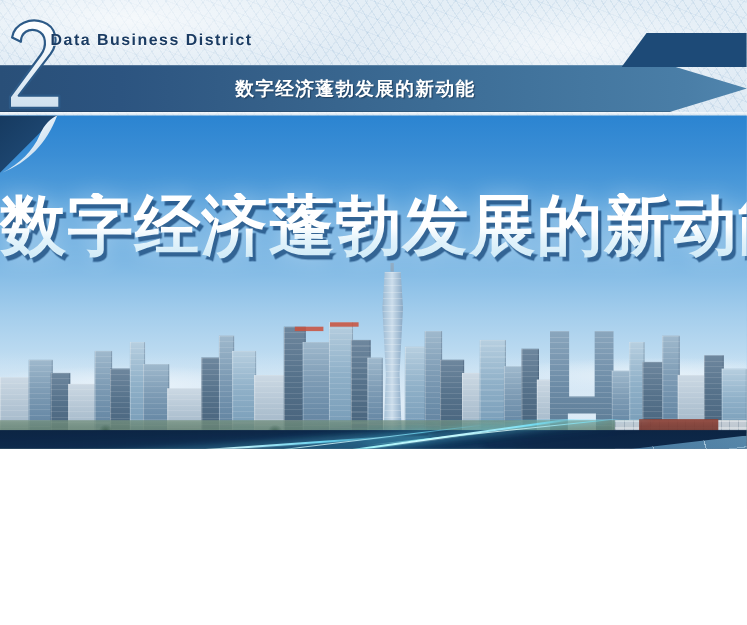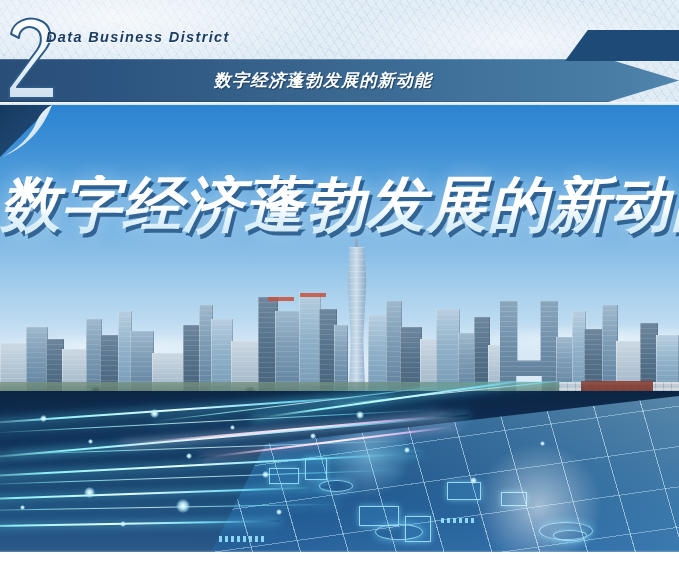--- a/index.html
+++ b/index.html
@@ -2,24 +2,23 @@
 <html><head>
 <meta charset="utf-8">
 <title>Data Business District</title>
 <style>
   * { margin:0; padding:0; box-sizing:border-box; }
   html,body{
     width:679px; height:568px; overflow:hidden;
     font-family:"Liberation Sans","DejaVu Sans",sans-serif;
   }
   #slide{
-    position:relative; width:679px; height:552px;
+    position:relative; width:679px; height:408px;
     background:#e9f1f7;
     overflow:hidden;
-    font-style:italic;
   }
 
   
   .paper-bg{
     position:absolute; inset:0;
     background:
       linear-gradient(180deg,#e4eef6 0%,#dfeaf4 35%,#e8f1f7 70%,#e3ecf3 100%);
   }
   .paper-bg::before{
     content:""; position:absolute; inset:0;

